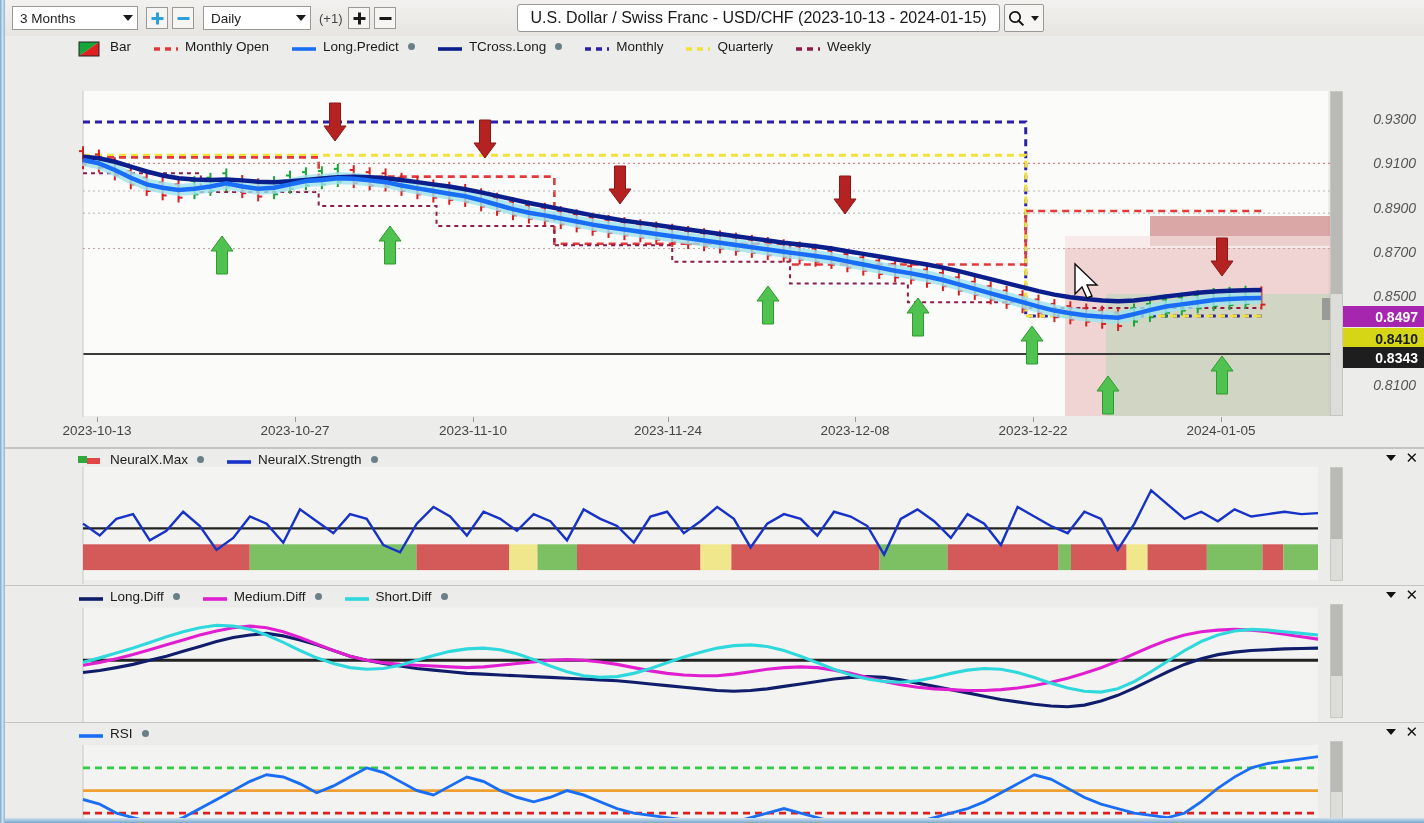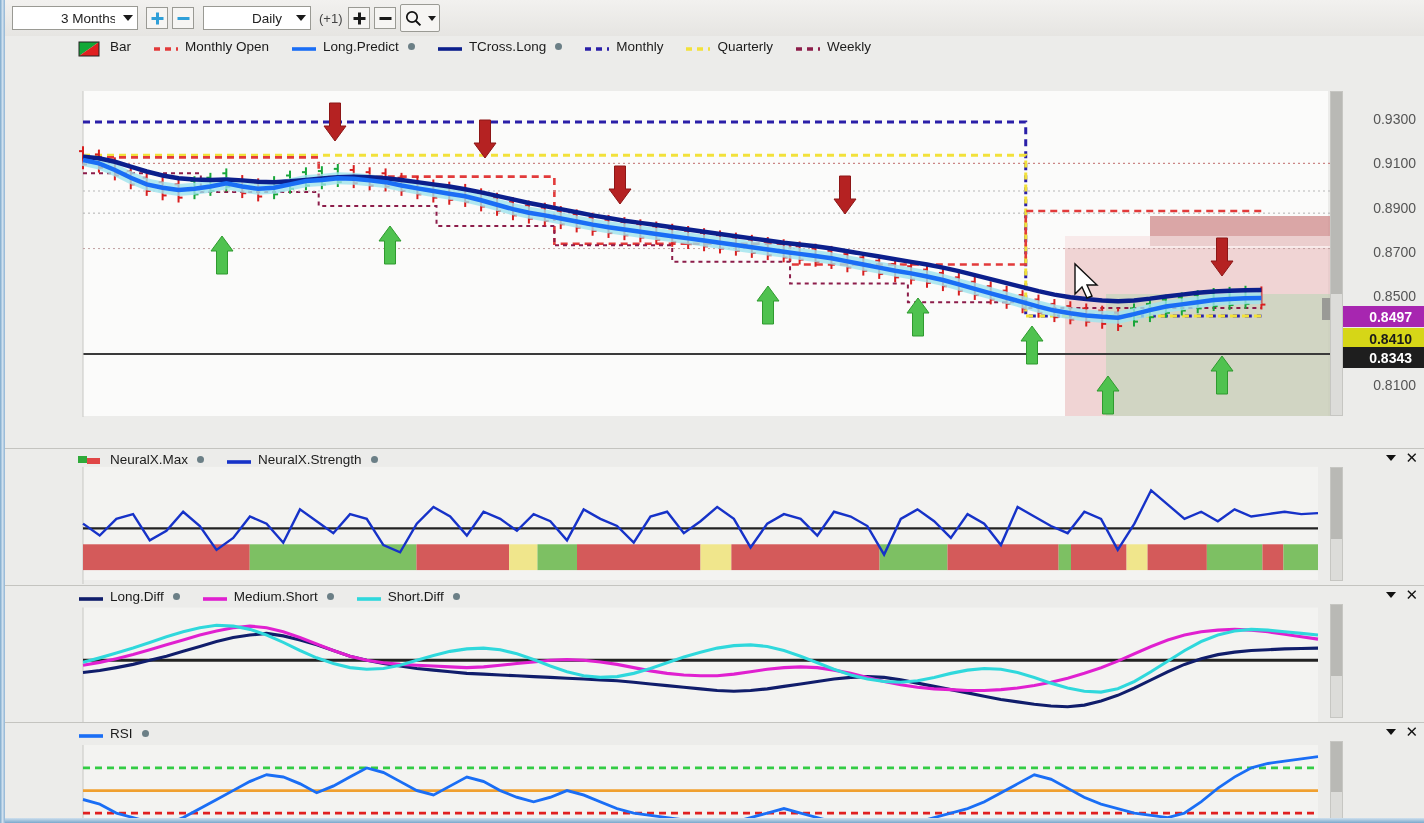--- a/index.html
+++ b/index.html
@@ -17,21 +17,21 @@
     border-bottom:1px solid #8fb8d8;
     display:flex;align-items:center;
   }
   .tb-gap{width:6px;}
   .combo{
     height:24px;background:#fff;border:1px solid #9a9a94;
     display:flex;align-items:center;justify-content:space-between;
     padding:0 4px 0 7px;font-size:13.5px;color:#222;box-sizing:border-box;
     cursor:pointer;
   }
-  .combo .cap{white-space:nowrap;overflow:hidden;margin-left:41px;}
+  .combo .cap{white-space:nowrap;overflow:hidden;}
   .caret{
     width:0;height:0;border-left:5px solid transparent;border-right:5px solid transparent;
     border-top:6px solid #1a1a1a;margin-left:8px;flex:none;
   }
   .sqbtn{
     width:22px;height:22px;border:1px solid #9a9a94;background:#f6f5f3;
     display:flex;align-items:center;justify-content:center;cursor:pointer;
     box-sizing:border-box;margin-left:4px;
   }
   .sqbtn svg{display:block;}
@@ -61,27 +61,27 @@
   }
   .lg-item{display:flex;align-items:center;gap:6px;cursor:pointer;}
   .lg-item .txt{font-size:13.5px;}
   .swatch{width:26px;height:11px;flex:none;}
   .dot{width:7px;height:7px;border-radius:50%;background:#6b7f86;margin-left:3px;flex:none;}
   .panel-ctrls{position:absolute;right:6px;top:2px;display:flex;align-items:center;gap:9px;z-index:9;}
   .pc-caret{width:0;height:0;border-left:5px solid transparent;border-right:5px solid transparent;
             border-top:6px solid #111;cursor:pointer;}
   .pc-x{font-size:15px;line-height:13px;color:#111;cursor:pointer;font-family:"Liberation Sans",sans-serif;}
   .plot{position:absolute;left:0;top:0;width:1424px;height:100%;}
-  .axis-lbl{position:absolute;font-size:13.5px;color:#555;}
+  .axis-lbl{position:absolute;font-size:13.5px;color:#555;font-style:italic;}
   .xlab{position:absolute;font-size:13.5px;color:#444;transform:translateX(-50%);}
 
   
   .ptag{
     position:absolute;right:0;height:21px;width:84px;display:flex;align-items:center;
-    justify-content:flex-end;padding-right:12px;box-sizing:border-box;
+    justify-content:flex-end;padding-right:6px;box-sizing:border-box;
     font-size:14px;font-weight:bold;
   }
   .edge-l{position:absolute;left:0;top:0;width:5px;height:823px;
           background:linear-gradient(90deg,#7aa8cc,#cfe0ee,#8fb4d4);z-index:40;}
   .edge-b{position:absolute;left:0;bottom:0;width:1424px;height:5px;
           background:linear-gradient(0deg,#7aa8cc,#cfe0ee);z-index:40;}
 </style>
 </head>
 <body>
 
@@ -112,20 +112,23 @@
       <rect x="5" y="0.5" width="3" height="12" fill="#1a1a1a"></rect>
         <rect x="0.5" y="5" width="12" height="3" fill="#1a1a1a"></rect>
     </svg>
   </div>
   <div class="sqbtn">
     <svg width="13" height="13" viewBox="0 0 13 13">
       <rect x="0.5" y="5" width="12" height="3" fill="#1a1a1a"></rect>
     </svg>
   </div>
 
+  <div id="symbolbox" style="margin-left:121px;">
+    <span>U.S. Dollar / Swiss Franc - USD/CHF (2023-10-13 - 2024-01-15)</span>
+  </div>
   <div id="searchbtn">
     <svg width="17" height="17" viewBox="0 0 17 17">
       <circle cx="7" cy="7" r="5.2" fill="none" stroke="#111" stroke-width="1.7"></circle>
       <line x1="10.7" y1="10.7" x2="15.4" y2="15.4" stroke="#111" stroke-width="2"></line>
     </svg>
     <span class="caret" style="margin-left:3px;border-top-width:5px;border-left-width:4px;border-right-width:4px;"></span>
   </div>
 
 </div>
 
@@ -449,20 +452,37 @@
       <div class="axis-lbl" style="right: 8px; top: 119.429px; font-size: 14px; color: rgb(85, 85, 85);">0.9100</div>
       <div class="axis-lbl" style="right: 8px; top: 163.714px; font-size: 14px; color: rgb(85, 85, 85);">0.8900</div>
       <div class="axis-lbl" style="right: 8px; top: 208px; font-size: 14px; color: rgb(85, 85, 85);">0.8700</div>
       <div class="axis-lbl" style="right: 8px; top: 252.286px; font-size: 14px; color: rgb(85, 85, 85);">0.8500</div>
       <div class="axis-lbl" style="right: 8px; top: 340.857px; font-size: 14px; color: rgb(85, 85, 85);">0.8100</div>
       <div id="" style="position: absolute; left: 1330px; top: 55px; width: 13px; height: 325px; background: rgb(220, 220, 217); border: 1px solid rgb(198, 198, 194); box-sizing: border-box;">
         <div style="position: absolute; left: 0px; top: 0px; width: 11px; height: 201.5px; background: rgb(185, 185, 181);"></div>
       </div>
     </div>
 
+  <div id="xaxis" style="position:absolute;top:381px;left:0;width:1424px;height:30px;
+       background:#ececea;border-bottom:1px solid #c4c4c0;">
+      <div class="xlab" style="left: 97px; top: 6px;">2023-10-13</div>
+      <div style="position: absolute; left: 97px; top: 0px; width: 1px; height: 5px; background: rgb(153, 153, 153);"></div>
+      <div class="xlab" style="left: 295px; top: 6px;">2023-10-27</div>
+      <div style="position: absolute; left: 295px; top: 0px; width: 1px; height: 5px; background: rgb(153, 153, 153);"></div>
+      <div class="xlab" style="left: 473px; top: 6px;">2023-11-10</div>
+      <div style="position: absolute; left: 473px; top: 0px; width: 1px; height: 5px; background: rgb(153, 153, 153);"></div>
+      <div class="xlab" style="left: 668px; top: 6px;">2023-11-24</div>
+      <div style="position: absolute; left: 668px; top: 0px; width: 1px; height: 5px; background: rgb(153, 153, 153);"></div>
+      <div class="xlab" style="left: 855px; top: 6px;">2023-12-08</div>
+      <div style="position: absolute; left: 855px; top: 0px; width: 1px; height: 5px; background: rgb(153, 153, 153);"></div>
+      <div class="xlab" style="left: 1033px; top: 6px;">2023-12-22</div>
+      <div style="position: absolute; left: 1033px; top: 0px; width: 1px; height: 5px; background: rgb(153, 153, 153);"></div>
+      <div class="xlab" style="left: 1221px; top: 6px;">2024-01-05</div>
+      <div style="position: absolute; left: 1221px; top: 0px; width: 1px; height: 5px; background: rgb(153, 153, 153);"></div>
+    </div>
 
   <div class="panel" id="panel-nx" style="top:412px;height:136px;">
     <div class="panel-legend" id="lg-nx">
         <div class="lg-item">
           <span class="swatch"><svg width="22" height="12">
               <rect x="0" y="2" width="9" height="7" fill="#2faa3a"></rect>
               <rect x="9" y="4" width="13" height="6" fill="#e04646"></rect>
             </svg></span>
           <span class="txt">NeuralX.Max</span>
           <span class="dot"></span>
@@ -515,21 +535,21 @@
           <span class="swatch"><svg width="26" height="8">
               <line x1="1" y1="4" x2="25" y2="4" stroke="#101d6b" stroke-width="3.6"></line>
             </svg></span>
           <span class="txt">Long.Diff</span>
           <span class="dot"></span>
         </div>
         <div class="lg-item">
           <span class="swatch"><svg width="26" height="8">
               <line x1="1" y1="4" x2="25" y2="4" stroke="#e020d0" stroke-width="3.6"></line>
             </svg></span>
-          <span class="txt">Medium.Short</span>
+          <span class="txt">Medium.Diff</span>
           <span class="dot"></span>
         </div>
         <div class="lg-item">
           <span class="swatch"><svg width="26" height="8">
               <line x1="1" y1="4" x2="25" y2="4" stroke="#2fd8dc" stroke-width="3.6"></line>
             </svg></span>
           <span class="txt">Short.Diff</span>
           <span class="dot"></span>
         </div>
       </div>

